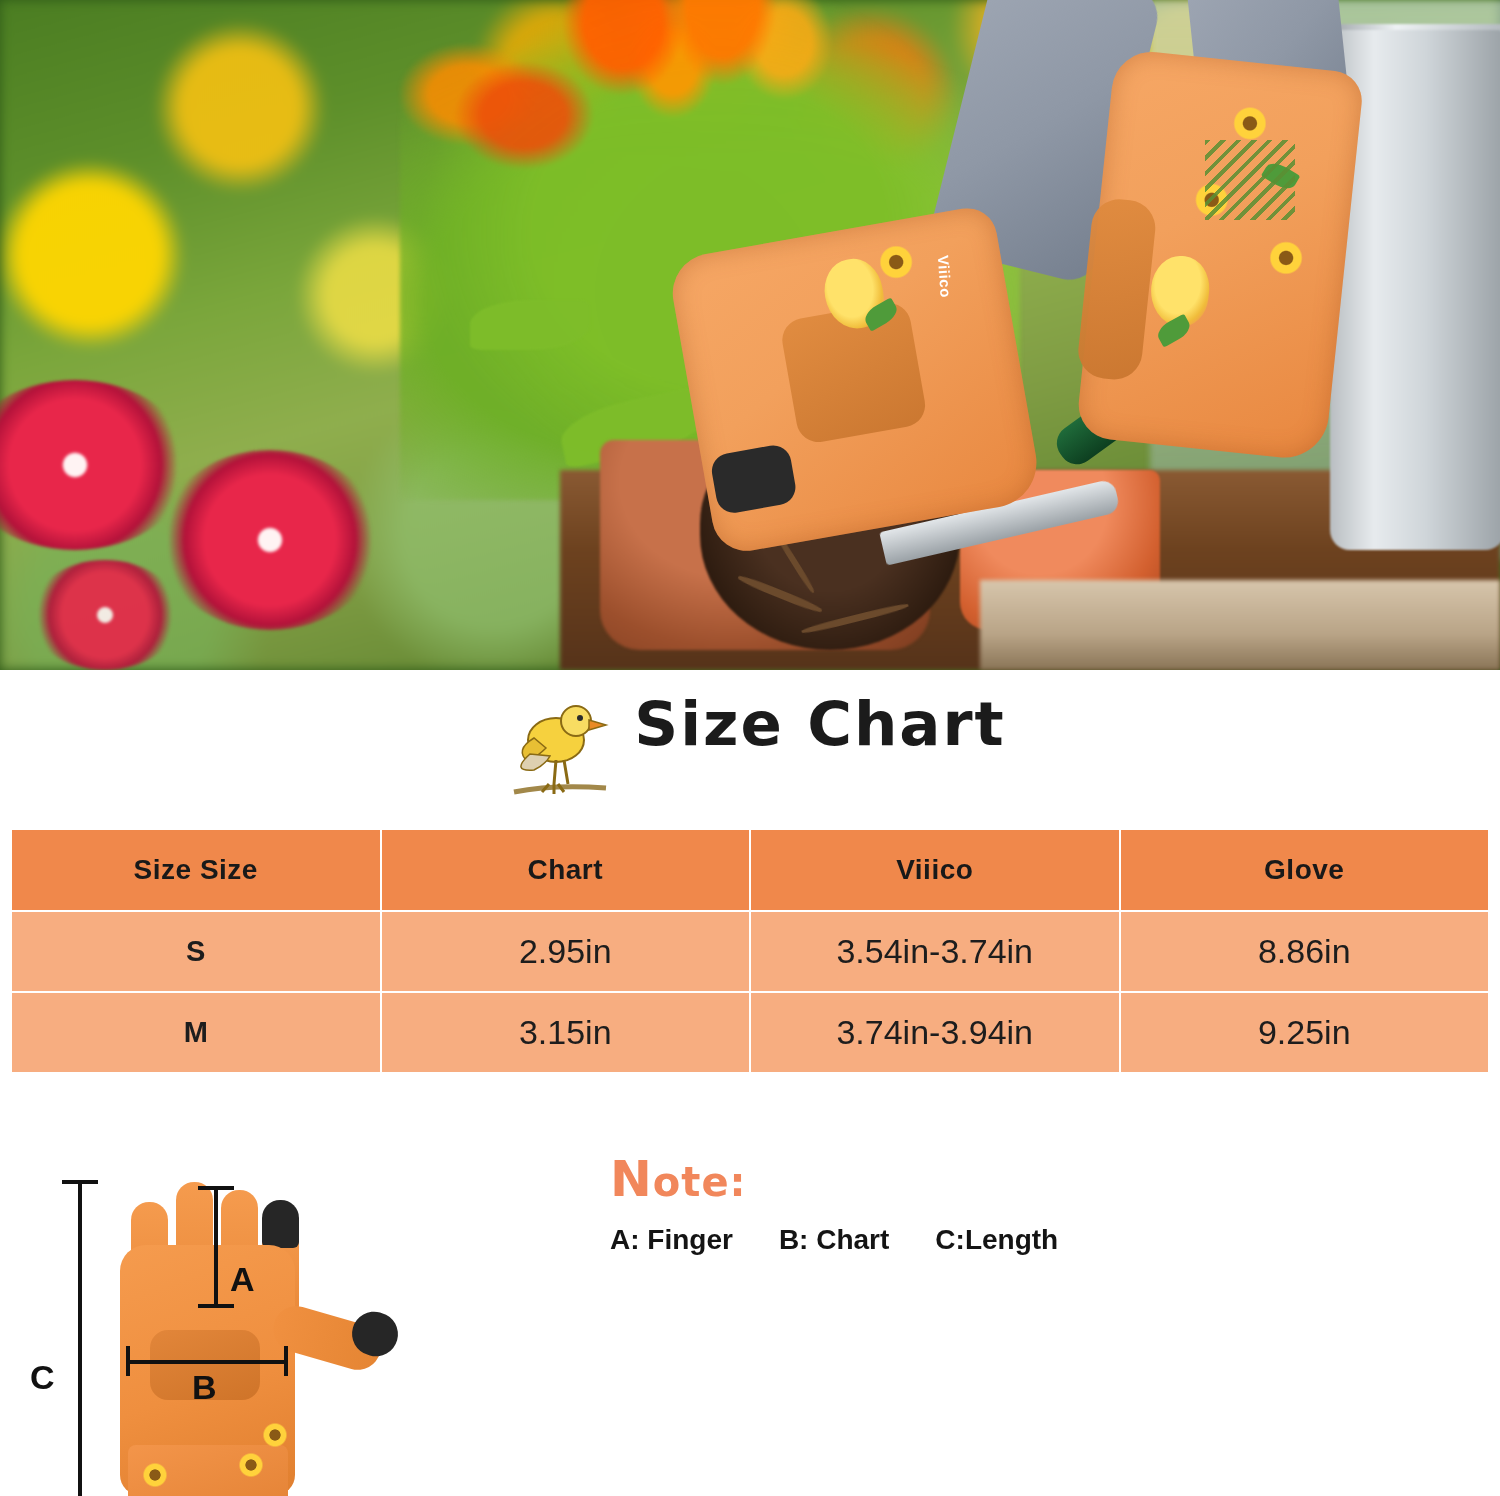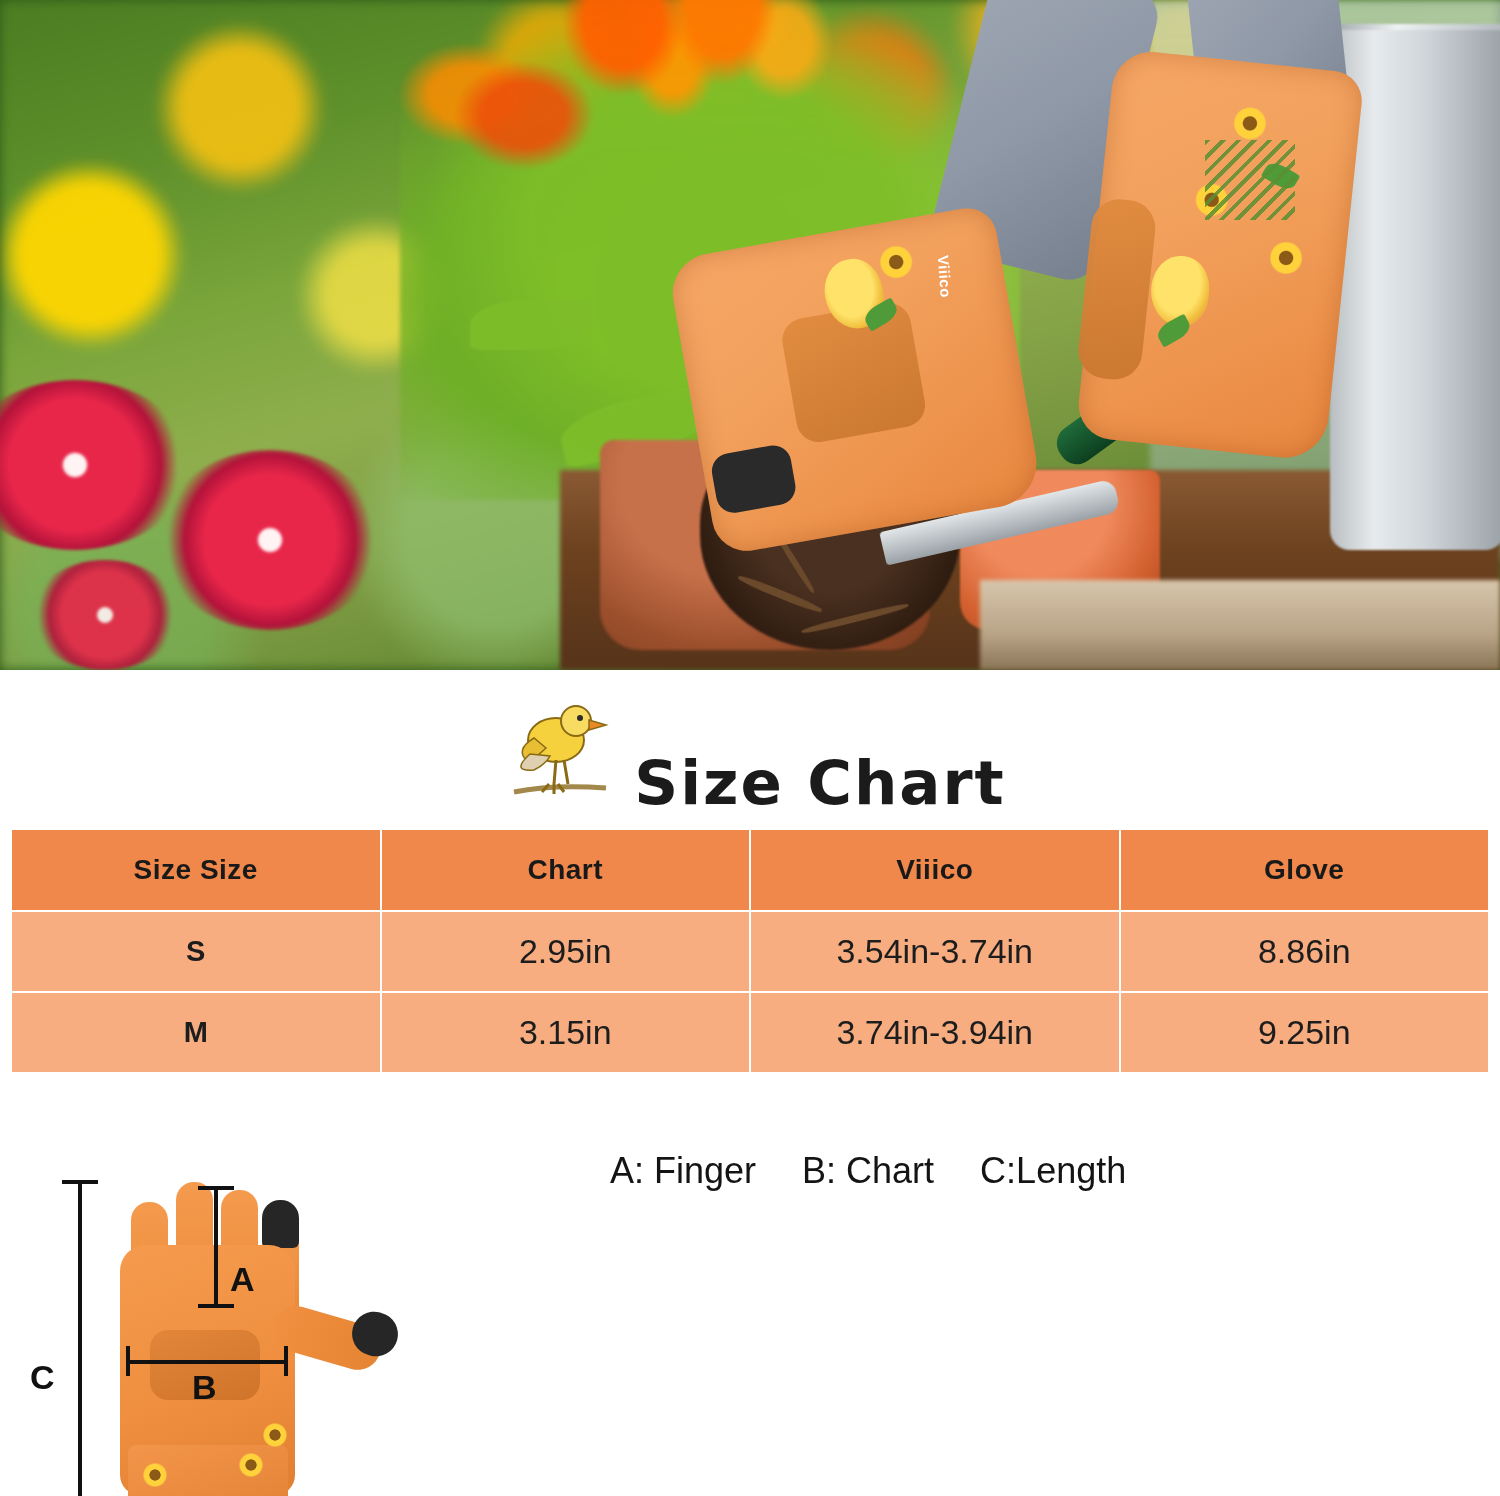--- a/index.html
+++ b/index.html
@@ -215,21 +215,21 @@
 
   
   .chart-section {
     position: relative;
     width: 1500px;
     height: 826px;
     background: #fff;
   }
   .chart-head {
     display: flex;
-    align-items: flex-end;
+    align-items: flex-start;
     justify-content: center;
     padding-top: 18px;
     gap: 10px;
   }
   .bird-logo { width: 130px; height: 130px; }
   .chart-title {
     font-family: "DejaVu Sans", sans-serif;
     font-weight: 700;
     font-size: 61px;
     color: #1b1b1b;
@@ -289,22 +289,22 @@
   .note-body {
     font-size: 33px;
     color: #232323;
     line-height: 1.42;
     margin: 0 0 40px 0;
     max-width: 900px;
   }
   .legend {
     display: flex;
     gap: 46px;
-    font-size: 36px;
-    font-weight: 400;
+    font-size: 28px;
+    font-weight: 700;
     color: #141414;
   }
 
   
   .mg-palm {
     position:absolute; left:120px; top:155px; width:175px; height:250px;
     background: linear-gradient(160deg,#f59b4e 0%, #ef8f3f 55%, #e07f2f 100%);
     border-radius: 26px 26px 20px 20px;
   }
   .mg-finger {
@@ -481,20 +481,21 @@
       <div class="dim-line" style="left:284px; top:256px; width:4px; height:30px;"></div>
       <div class="dim-label" style="left:192px; top:278px;">B</div>
 
       <div class="dim-line" style="left:78px; top:92px; width:4px; height:400px;"></div>
       <div class="dim-line" style="left:62px; top:90px; width:36px; height:4px;"></div>
 
       <div class="dim-label" style="left:30px; top:268px;">C</div>
     </div>
 
     <div class="note-block">
+      <div class="note-title"><span>N</span><span class="nc">ote:</span></div>
       <div class="legend">
         <span>A: Finger</span>
         <span>B: Chart</span>
         <span>C:Length</span>
       </div>
     </div>
   </div>
 </div>
 
 </body></html>

